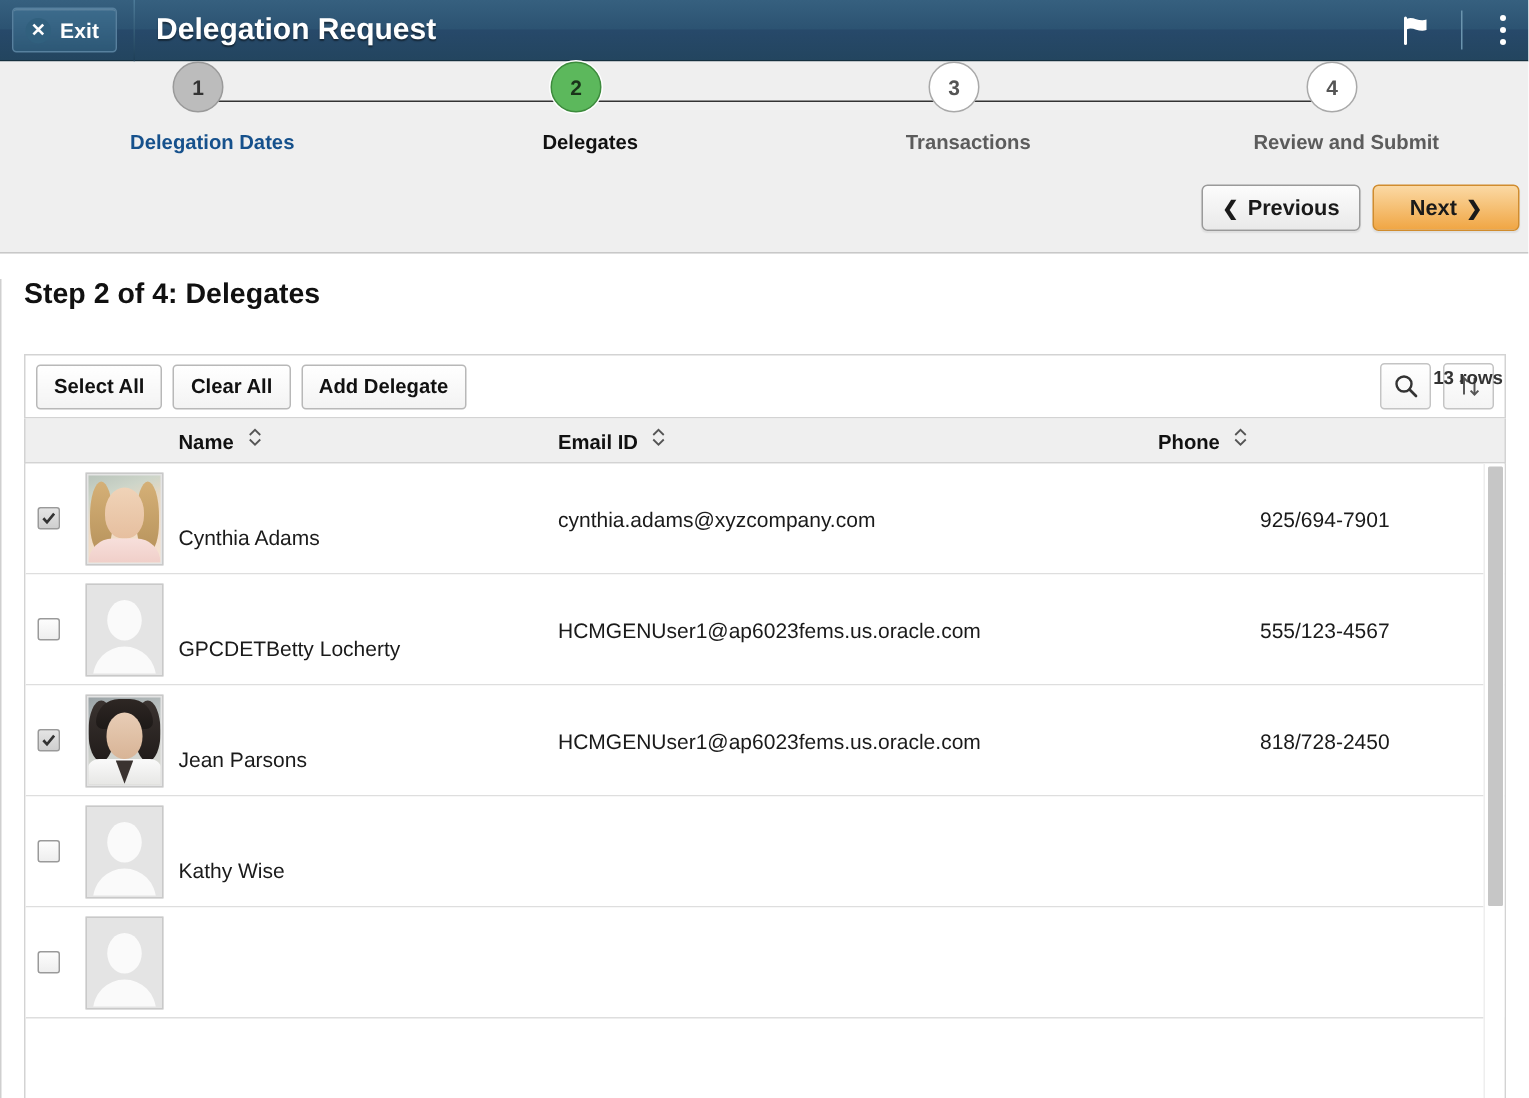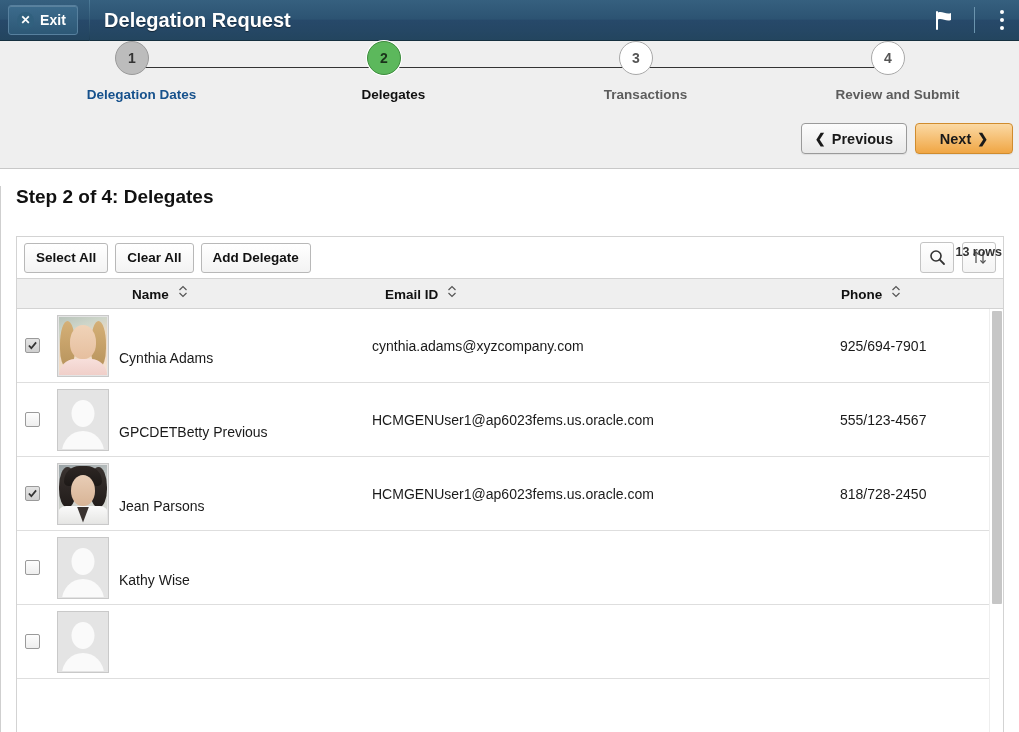--- a/index.html
+++ b/index.html
@@ -137,26 +137,26 @@
     display: flex; align-items: center; justify-content: center;
   }
 
   
   .table-wrap { margin: 0 15px 0 15px; position: relative; }
   .thead {
     display: flex; align-items: center;
     height: 30px;
     background: #efefef;
     border: 1px solid #d3d3d3; border-top: none;
-    font-size: 13.5px; font-weight: bold; color: #111; padding-left: 13px;
+    font-size: 13.5px; font-weight: bold; color: #111;
   }
   .th-check { width: 30px; }
   .th-photo { width: 72px; }
   .th-name  { width: 253px; }
-  .th-email { width: 456px; }
+  .th-email { width: 400px; }
   .th-phone { flex: 1; }
   .sorticon { display: inline-block; margin-left: 5px; position: relative; top: -1px; }
 
   .tbody {
     position: relative;
     height: 433px;
     overflow: hidden;
     border-left: 1px solid #d3d3d3;
     border-right: 1px solid #d3d3d3;
   }
@@ -406,21 +406,21 @@
           <div class="cbox"></div>
         </div>
         <div class="c-photo">
           <div class="avatar">
             <div class="inner">
                 <span class="ph-head"></span>
                 <span class="ph-body"></span>
               </div>
           </div>
         </div>
-        <div class="c-name">GPCDETBetty Previous</div>
+        <div class="c-name">GPCDETBetty Locherty</div>
         <div class="c-email">HCMGENUser1@ap6023fems.us.oracle.com</div>
         <div class="c-phone">555/123-4567</div>
       </div>
 
 
       <div class="row">
         <div class="c-check">
           <div class="cbox checked">
             <svg class="tick" viewBox="0 0 10 10" aria-hidden="true">
               <polyline points="1,5 3.7,8 9,1.6" stroke="#333" stroke-width="2" fill="none"></polyline>

